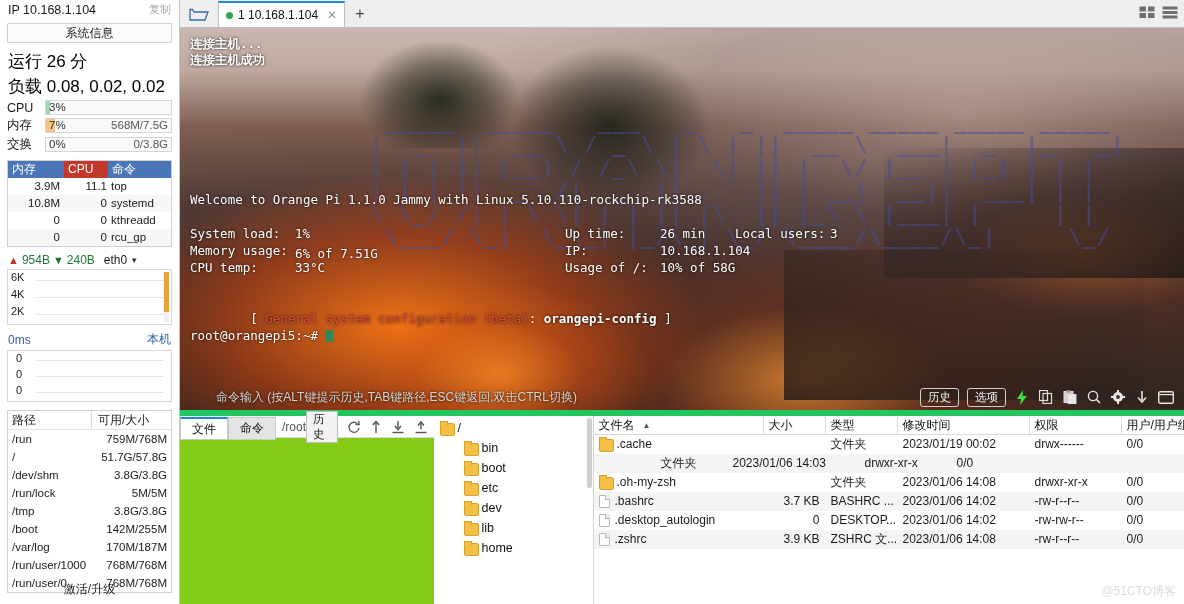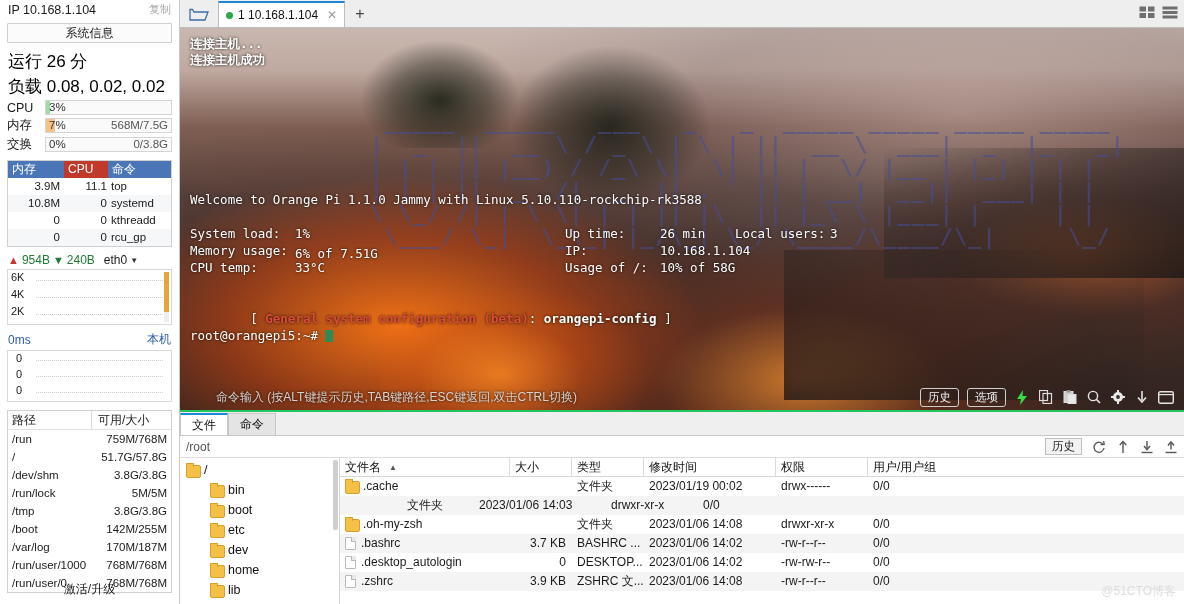--- a/index.html
+++ b/index.html
@@ -127,21 +127,21 @@
     background: radial-gradient(ellipse 100px 80px at 50% 55%, rgba(18,24,16,0.8) 0%, rgba(26,30,22,0.4) 62%, rgba(0,0,0,0) 100%); }
   #roof1 { right:0; top:120px; width:300px; height:130px;
     background: linear-gradient(160deg, rgba(50,42,40,0.0) 0%, rgba(44,36,34,0.55) 45%, rgba(30,24,22,0.8) 100%); }
   #roof2 { right:40px; bottom:10px; width:360px; height:150px;
     background: linear-gradient(200deg, rgba(70,50,44,0.0) 0%, rgba(52,38,34,0.5) 40%, rgba(34,24,22,0.82) 100%); }
   #glow1 { left:200px; bottom:0; width:300px; height:180px;
     background: radial-gradient(ellipse 150px 90px at 40% 80%, rgba(255,140,35,0.75) 0%, rgba(220,90,20,0.3) 55%, rgba(0,0,0,0) 100%); }
 
   .term-text { position:absolute; white-space:pre; font-size:12.5px; letter-spacing:0px; }
   .t-white { color:#ffffff; text-shadow: 0 0 3px rgba(0,0,0,0.85); }
-  .t-red  { color:#d84a3a; text-shadow: 0 0 3px rgba(0,0,0,0.9); font-weight: bold; }
+  .t-red  { color:#d84a3a; text-shadow: 0 0 3px rgba(0,0,0,0.9); }
   .t-boldw { color:#ffffff; font-weight:bold; text-shadow: 0 0 3px rgba(0,0,0,0.9); }
   .ascii {
     position:absolute; left:190px; top:82px; font-size:22px; line-height:23px;
     color: rgba(70,78,150,0.55); white-space:pre; font-family:"DejaVu Sans Mono", monospace;
     font-weight:bold; letter-spacing:1px;
   }
   .cursor-blk { display:inline-block; width:8px; height:12px; background:#2e8b57; vertical-align:-2px; }
 
   
   #term-bottom {
@@ -155,21 +155,21 @@
   }
   .tb-icons { display:flex; align-items:center; gap:8px; }
   .pill {
     border:1px solid #cfcfcf; border-radius:3px; color:#f2f2f2; font-size:11.5px;
     padding: 1px 7px; font-family:"Liberation Sans", sans-serif;
     background: rgba(40,30,28,0.25);
   }
   .tb-ic { width:16px; height:16px; display:inline-flex; align-items:center; justify-content:center; }
 
   
-  #filemgr { flex:1; background:#84cc16; display:flex; flex-direction:column; border-top:2px solid #22c55e; }
+  #filemgr { flex:1; background:#84cc16; display:flex; border-top:6px solid #22c55e; }
   #fm-tabs { height:24px; background:#efefef; display:flex; align-items:flex-end; border-bottom:1px solid #c8c8c8; }
   .fm-tab {
     height:22px; width:48px; display:flex; align-items:center; justify-content:center;
     font-size:12px; color:#111; background:#e4e4e4; border:1px solid #c8c8c8; border-bottom:none;
   }
   .fm-tab.active { background:#ffffff; border-top:2px solid #1e88d6; }
   #fm-path {
     height:22px; display:flex; align-items:center; justify-content:space-between;
     border-bottom:1px solid #dcdcdc; padding: 0 6px 0 6px; background:#fff;
   }
@@ -547,25 +547,25 @@
           <div class="tree-row" style="padding-left:30px">
             <span class="ico-folder"></span>
             <span>etc</span>
           </div>
           <div class="tree-row" style="padding-left:30px">
             <span class="ico-folder"></span>
             <span>dev</span>
           </div>
           <div class="tree-row" style="padding-left:30px">
             <span class="ico-folder"></span>
-            <span>home</span>
+            <span>lib</span>
           </div>
           <div class="tree-row" style="padding-left:30px">
             <span class="ico-folder"></span>
-            <span>lib</span>
+            <span>home</span>
           </div>
           <span class="tree-scroll"></span>
         </div>
 
         <div id="fm-list">
           <div class="lst-head">
             <span class="lh col-name">
                 <span>文件名</span>
                 <span class="sort-caret">▲</span>
               </span>

